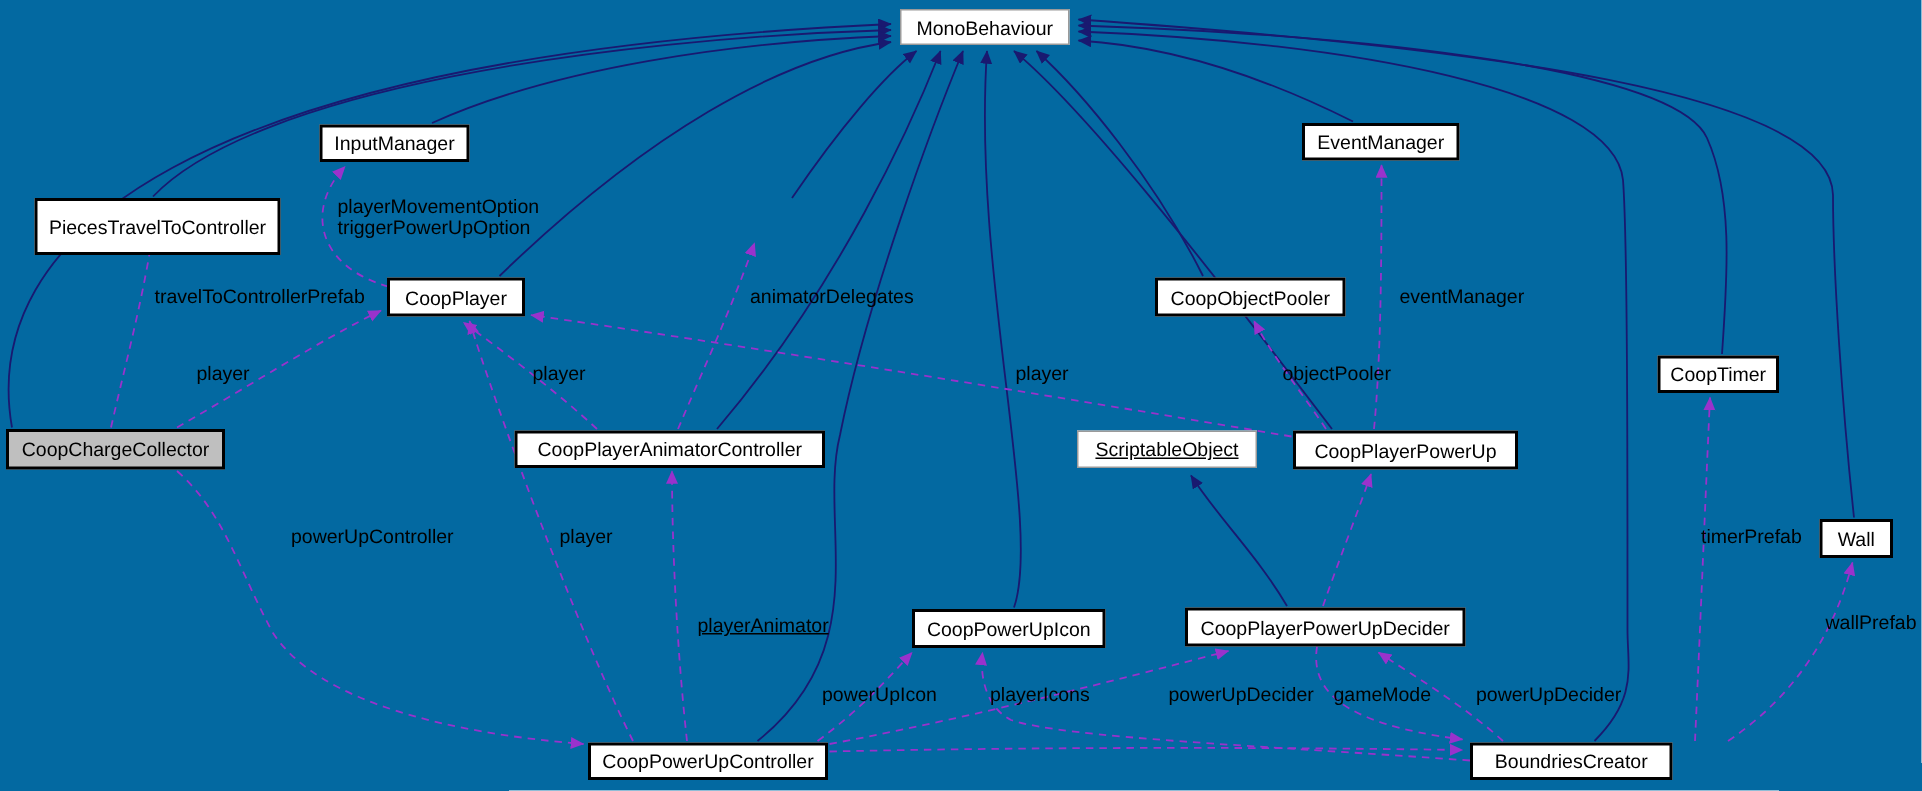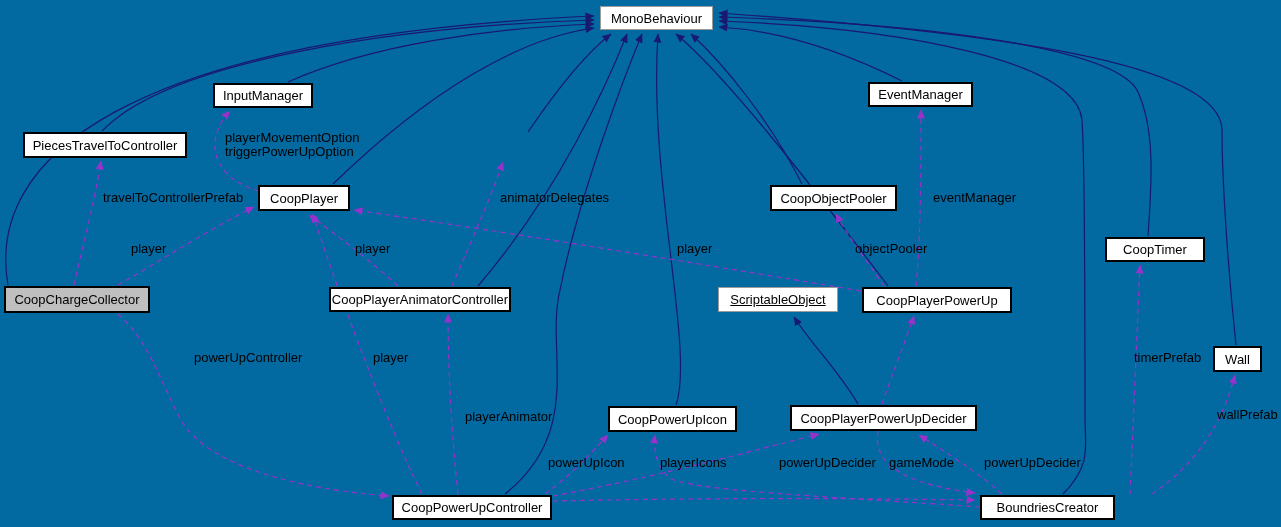--- a/index.html
+++ b/index.html
@@ -65,46 +65,46 @@
     <path class="usage" d="M 878,431 C 874,458 890,482 975,493" marker-end="url(#mu)"></path>
     <path class="usage" d="M 1002,494 C 978,472 942,450 919,435" marker-end="url(#mu)"></path>
     <path class="usage" d="M 553,501 C 690,498 840,498 975,500" marker-end="url(#mu)"></path>
     <path class="usage" d="M 1130,494 C 1133,430 1137,330 1140,265" marker-end="url(#mu)"></path>
     <path class="usage" d="M 1152,494 C 1195,465 1222,425 1235,375" marker-end="url(#mu)"></path>
   </svg>
 
   <div class="node external" style="left:600px;top:6px;width:113px;height:24px;">MonoBehaviour</div>
   <div class="node" style="left:213px;top:83px;width:100px;height:25px;">InputManager</div>
   <div class="node" style="left:868px;top:82px;width:105px;height:25px;">EventManager</div>
-  <div class="node" style="left:23px;top:132px;width:164px;height:26px;">PiecesTravelToController</div>
+  <div class="node" style="left:23px;top:132px;width:164px;height:38px;">PiecesTravelToController</div>
   <div class="node" style="left:258px;top:185px;width:92px;height:26px;">CoopPlayer</div>
   <div class="node" style="left:770px;top:185px;width:127px;height:26px;">CoopObjectPooler</div>
-  <div class="node" style="left:1105px;top:237px;width:100px;height:25px;">CoopTimer</div>
+  <div class="node" style="left:1105px;top:237px;width:81px;height:25px;">CoopTimer</div>
   <div class="node current" style="left:4px;top:286px;width:146px;height:27px;">CoopChargeCollector</div>
-  <div class="node" style="left:329px;top:287px;width:182px;height:25px;">CoopPlayerAnimatorController</div>
+  <div class="node" style="left:343px;top:287px;width:207px;height:25px;">CoopPlayerAnimatorController</div>
   <div class="node external" style="left:718px;top:287px;width:120px;height:25px;text-decoration:underline;">ScriptableObject</div>
   <div class="node" style="left:862px;top:287px;width:150px;height:26px;">CoopPlayerPowerUp</div>
   <div class="node" style="left:1213px;top:346px;width:49px;height:26px;">Wall</div>
   <div class="node" style="left:608px;top:406px;width:129px;height:26px;">CoopPowerUpIcon</div>
   <div class="node" style="left:392px;top:495px;width:160px;height:25px;">CoopPowerUpController</div>
   <div class="node" style="left:790px;top:405px;width:187px;height:26px;">CoopPlayerPowerUpDecider</div>
   <div class="node" style="left:980px;top:495px;width:135px;height:25px;">BoundriesCreator</div>
 
   <div class="elabel" style="left:225px;top:131px;">playerMovementOption</div>
   <div class="elabel" style="left:225px;top:145px;">triggerPowerUpOption</div>
   <div class="elabel" style="left:103px;top:191px;">travelToControllerPrefab</div>
   <div class="elabel" style="left:131px;top:242px;">player</div>
   <div class="elabel" style="left:194px;top:351px;">powerUpController</div>
   <div class="elabel" style="left:355px;top:242px;">player</div>
   <div class="elabel" style="left:500px;top:191px;">animatorDelegates</div>
   <div class="elabel" style="left:677px;top:242px;">player</div>
   <div class="elabel" style="left:855px;top:242px;">objectPooler</div>
   <div class="elabel" style="left:933px;top:191px;">eventManager</div>
   <div class="elabel" style="left:373px;top:351px;">player</div>
-  <div class="elabel" style="left:465px;top:410px;">playerAnimator</div>
+  <div class="elabel" style="left:465px;top:410px;text-decoration:underline;">playerAnimator</div>
   <div class="elabel" style="left:548px;top:456px;">powerUpIcon</div>
   <div class="elabel" style="left:660px;top:456px;">playerIcons</div>
   <div class="elabel" style="left:779px;top:456px;">powerUpDecider</div>
   <div class="elabel" style="left:889px;top:456px;">gameMode</div>
   <div class="elabel" style="left:984px;top:456px;">powerUpDecider</div>
   <div class="elabel" style="left:1134px;top:351px;">timerPrefab</div>
   <div class="elabel" style="left:1217px;top:408px;">wallPrefab</div>
 
 </div>
 

